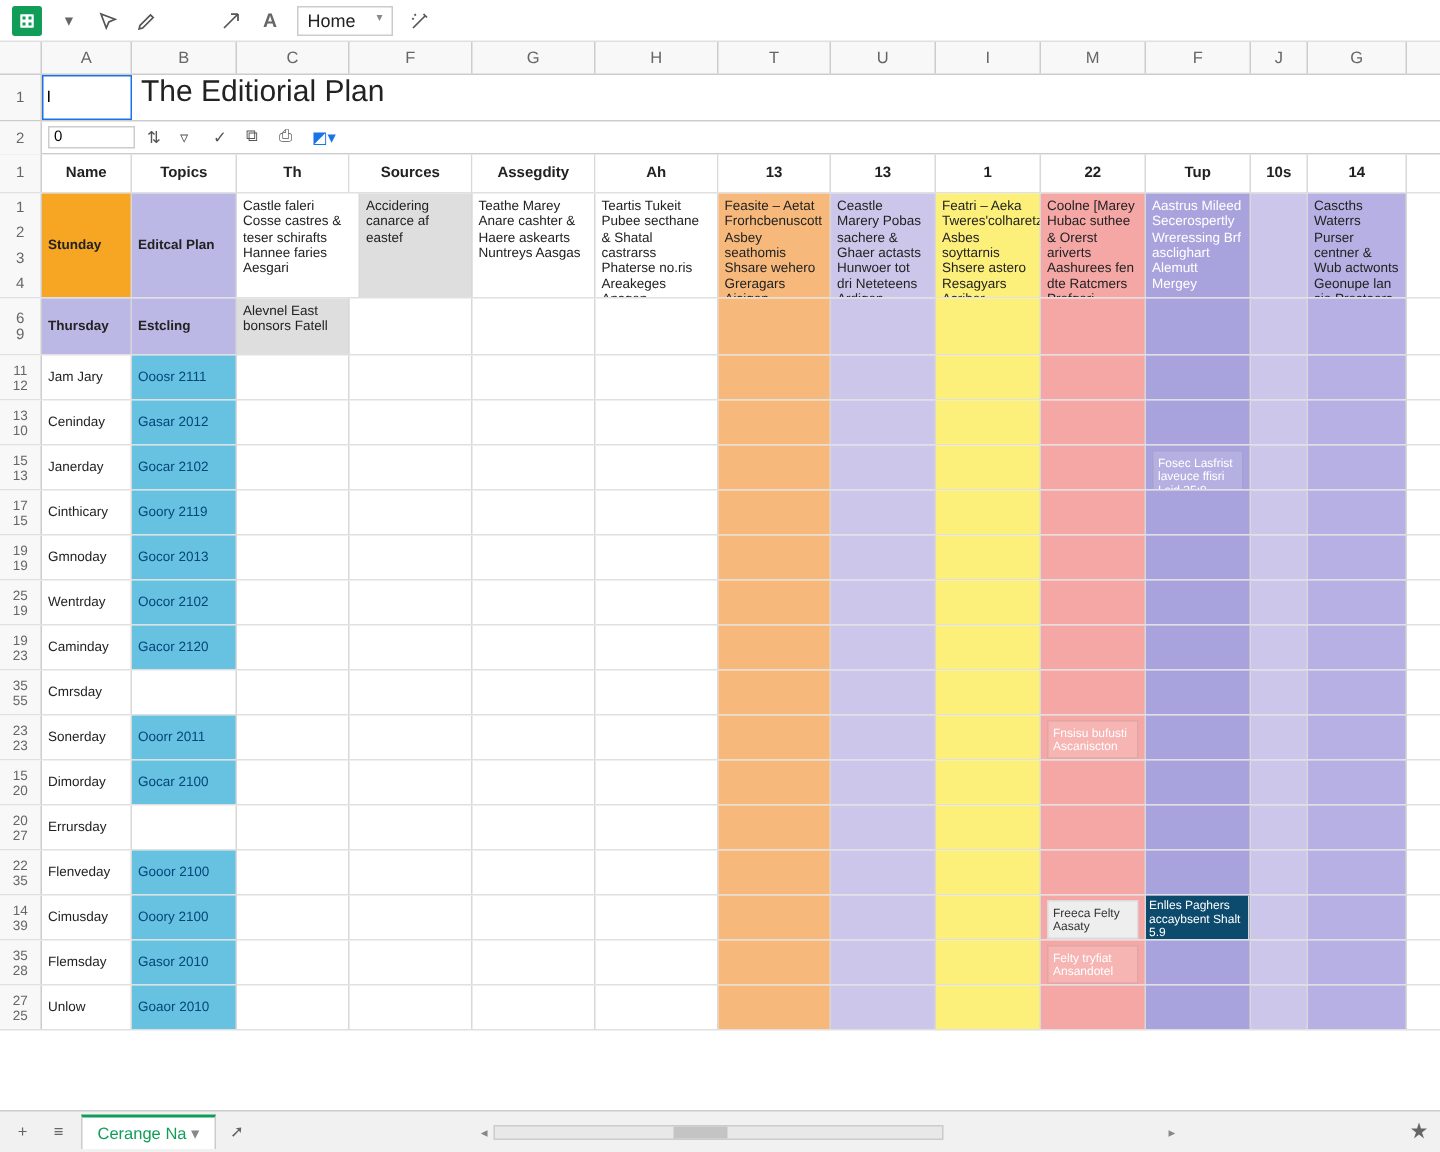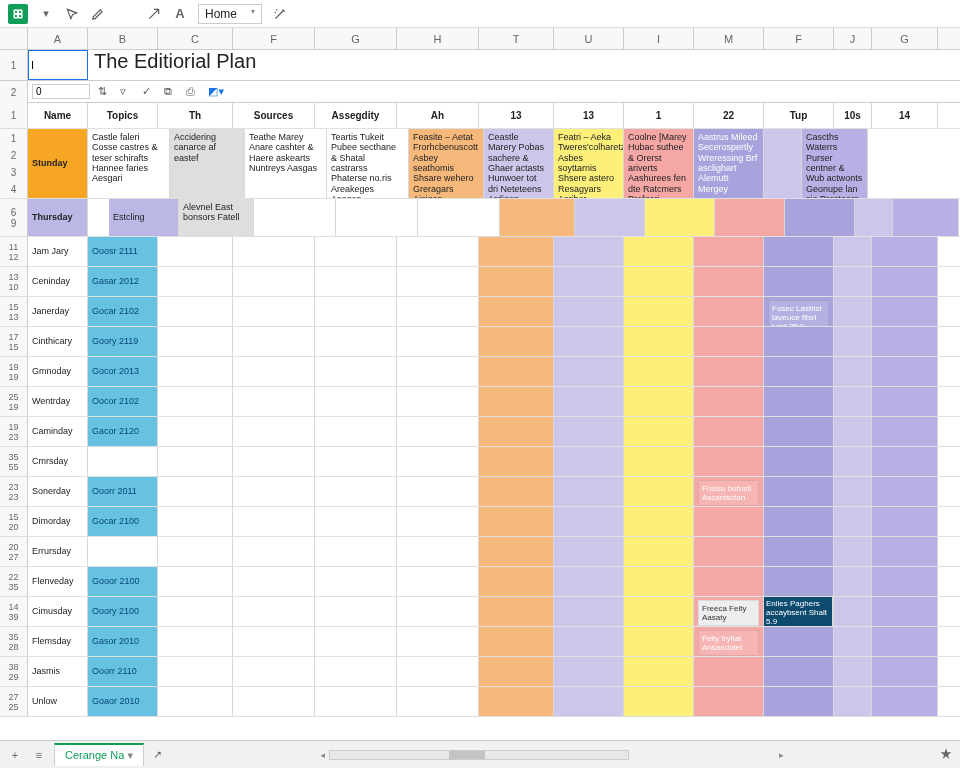--- a/index.html
+++ b/index.html
@@ -166,40 +166,41 @@
 </div>
 
 <div class="grow" style="height:70px;">
   <div class="row-h" style="flex-direction:column;gap:6px;">
     <span>1</span>
           <span>2</span>
           <span>3</span>
           <span>4</span>
   </div>
   <div class="gcell wA c-orange" style="font-weight:600;display:flex;align-items:center;">Stunday</div>
+  <div class="gcell wB c-lav" style="font-weight:600;display:flex;align-items:center;">Editcal Plan</div>
   <div class="gcell wF">Castle faleri Cosse castres &amp; teser schirafts Hannee faries Aesgari</div>
   <div class="gcell wC c-gray">Accidering canarce af eastef</div>
   <div class="gcell wG">Teathe Marey Anare cashter &amp; Haere askearts Nuntreys Aasgas</div>
   <div class="gcell wH">Teartis Tukeit Pubee secthane &amp; Shatal castrarss Phaterse no.ris Areakeges Ansgen</div>
   <div class="gcell wT c-peach">Feasite – Aetat Frorhcbenuscott Asbey seathomis Shsare wehero Greragars Aisigen</div>
   <div class="gcell wU c-lav2">Ceastle Marery Pobas sachere &amp; Ghaer actasts Hunwoer tot dri Neteteens Ardigen</div>
   <div class="gcell wI c-yellow">Featri – Aeka Tweres'colharetz Asbes soyttarnis Shsere astero Resagyars Asrihor</div>
   <div class="gcell wM c-pink">Coolne [Marey Hubac suthee &amp; Orerst ariverts Aashurees fen dte Ratcmers Prefgeri</div>
   <div class="gcell wFJ c-violet" style="color:#fff;">Aastrus Mileed Secerospertly Wreressing Brf asclighart Alemutt Mergey</div>
   <div class="gcell wJ c-lav2"></div>
   <div class="gcell wG2 c-purple">Cascths Waterrs Purser centner &amp; Wub actwonts Geonupe lan sio Prestaers Aasgery</div>
 </div>
 
 <div class="grow" style="height:38px;">
   <div class="row-h" style="flex-direction:column;">
     <span>6</span>
           <span>9</span>
   </div>
   <div class="gcell wA c-lav" style="font-weight:600;display:flex;align-items:center;">Thursday</div>
-  <div class="gcell wB c-lav" style="font-weight:400;display:flex;align-items:center;margin-left:21px;">Estcling</div>
+  <div class="gcell wB c-lav" style="font-weight:700;display:flex;align-items:center;">Estcling</div>
   <div class="gcell wC c-gray">Alevnel East bonsors Fatell</div>
   <div class="gcell wF"></div>
   <div class="gcell wG"></div>
   <div class="gcell wH"></div>
   <div class="gcell wT c-peach"></div>
   <div class="gcell wU c-lav2"></div>
   <div class="gcell wI c-yellow"></div>
   <div class="gcell wM c-pink"></div>
   <div class="gcell wFJ c-violet"></div>
   <div class="gcell wJ c-lav2"></div>
@@ -472,39 +473,20 @@
           <div class="gcell wC"></div>
           <div class="gcell wF"></div>
           <div class="gcell wG"></div>
           <div class="gcell wH"></div>
           <div class="gcell wT c-peach"></div>
           <div class="gcell wU c-lav2"></div>
           <div class="gcell wI c-yellow"></div>
           <div class="gcell wM c-pink">
             <div class="note-card">Felty tryfiat Ansandotel</div>
           </div>
-          <div class="gcell wFJ c-violet" style="position:relative;"></div>
-          <div class="gcell wJ c-lav2"></div>
-          <div class="gcell wG2 c-purple"></div>
-        </div>
-        <div class="grow" style="height: 30px;">
-          <div class="row-h" style="flex-direction:column;font-size:9px;">
-            <span>38</span>
-            <span>29</span>
-          </div>
-          <div class="gcell wA" style="display:flex;align-items:center;">Jasmis</div>
-          <div class="gcell wB c-cyan" style="display:flex;align-items:center;font-weight:500;">Ooorr 2110</div>
-          <div class="gcell wC"></div>
-          <div class="gcell wF"></div>
-          <div class="gcell wG"></div>
-          <div class="gcell wH"></div>
-          <div class="gcell wT c-peach"></div>
-          <div class="gcell wU c-lav2"></div>
-          <div class="gcell wI c-yellow"></div>
-          <div class="gcell wM c-pink"></div>
           <div class="gcell wFJ c-violet" style="position:relative;"></div>
           <div class="gcell wJ c-lav2"></div>
           <div class="gcell wG2 c-purple"></div>
         </div>
         <div class="grow" style="height: 30px;">
           <div class="row-h" style="flex-direction:column;font-size:9px;">
             <span>27</span>
             <span>25</span>
           </div>
           <div class="gcell wA" style="display:flex;align-items:center;">Unlow</div>

